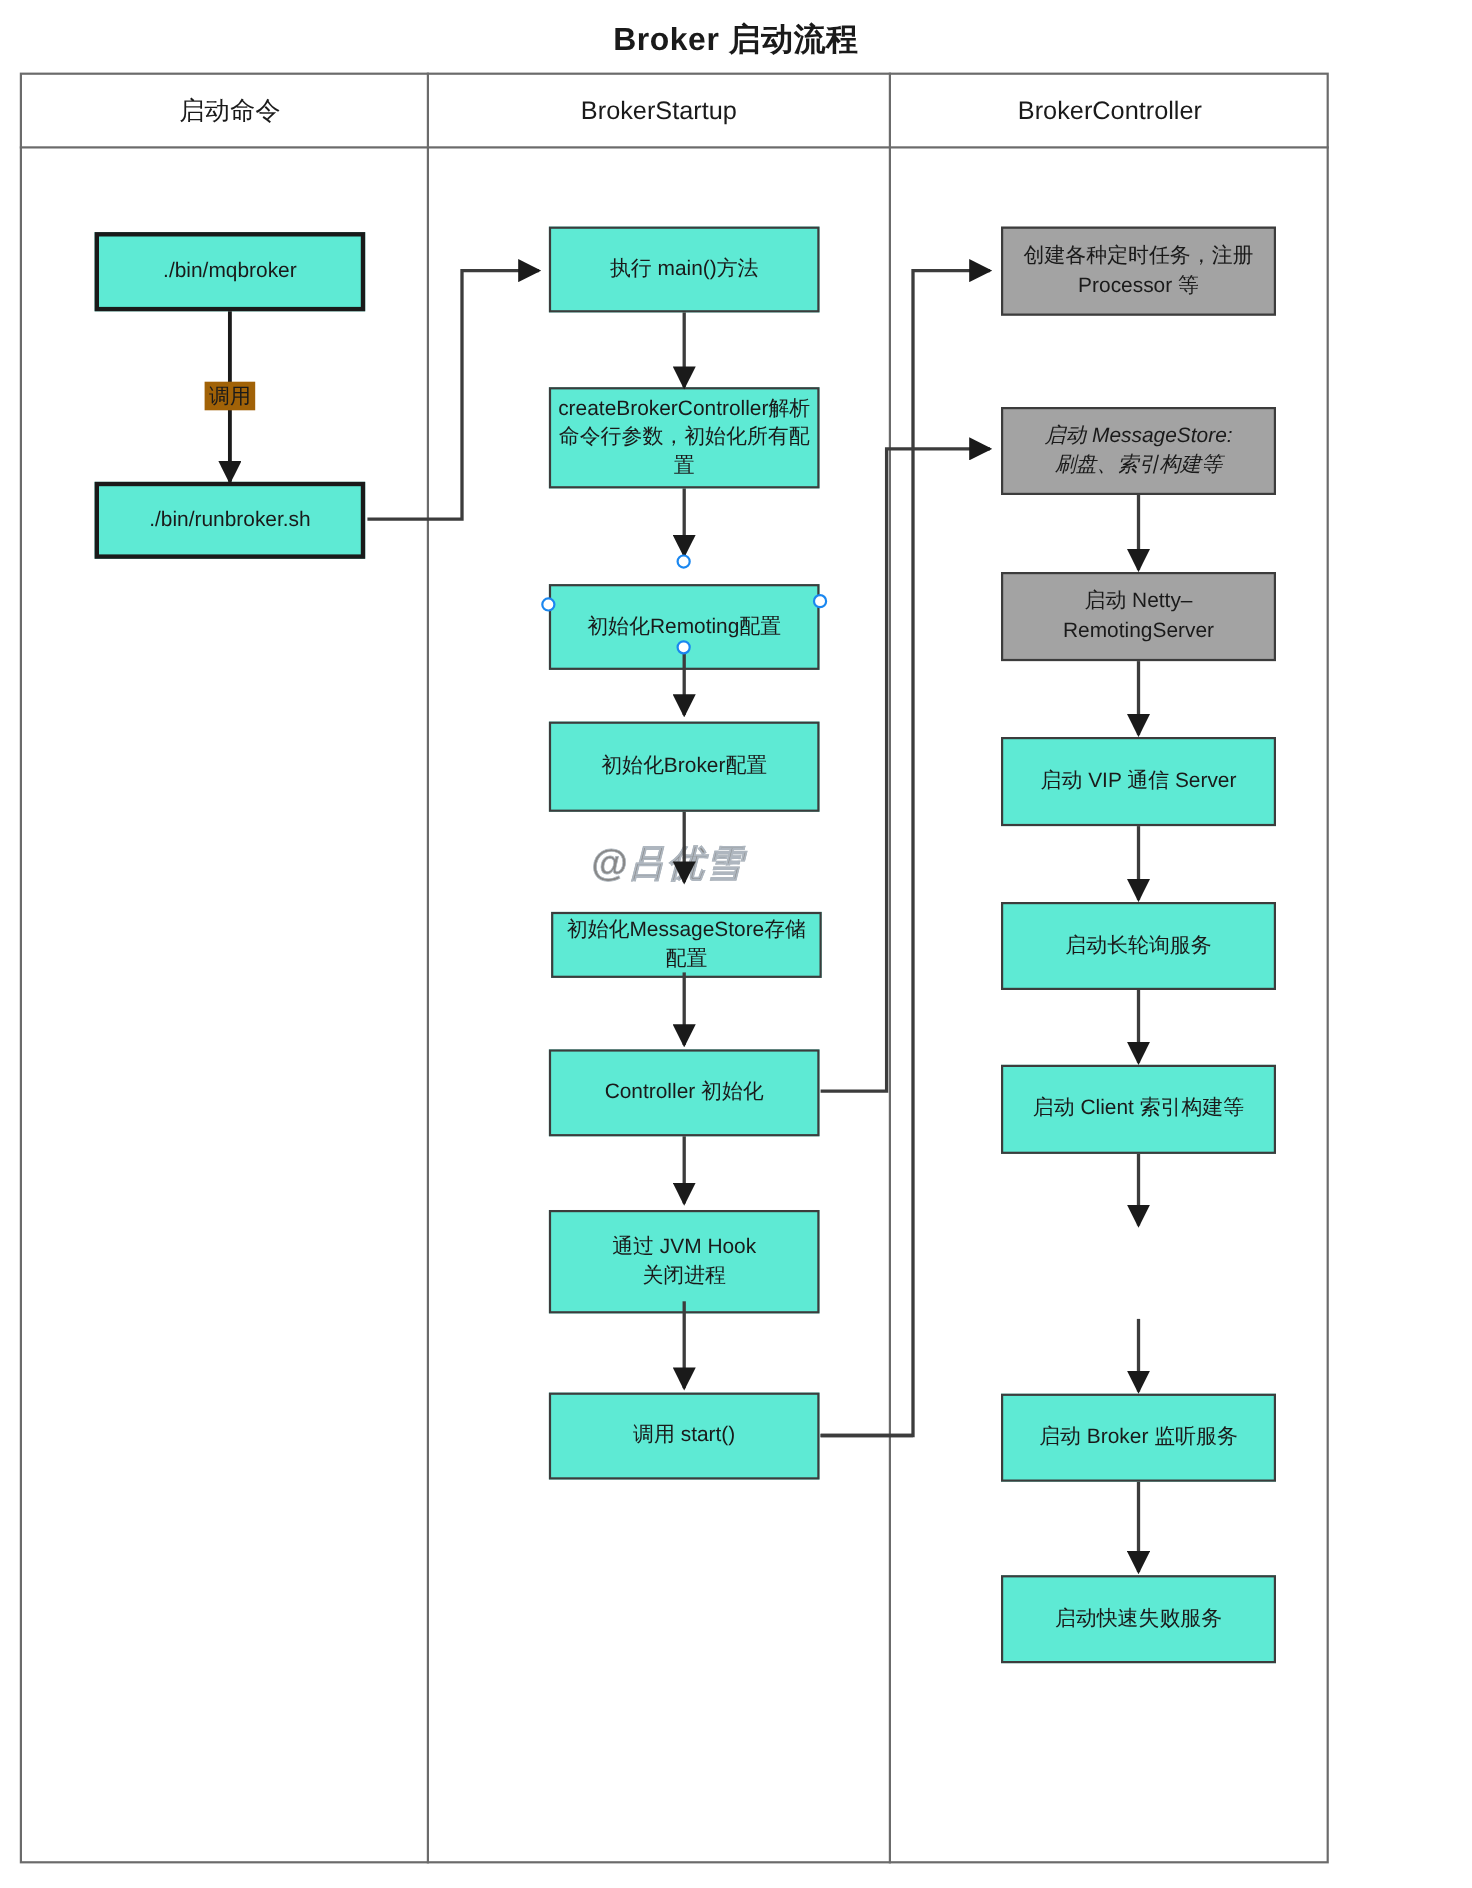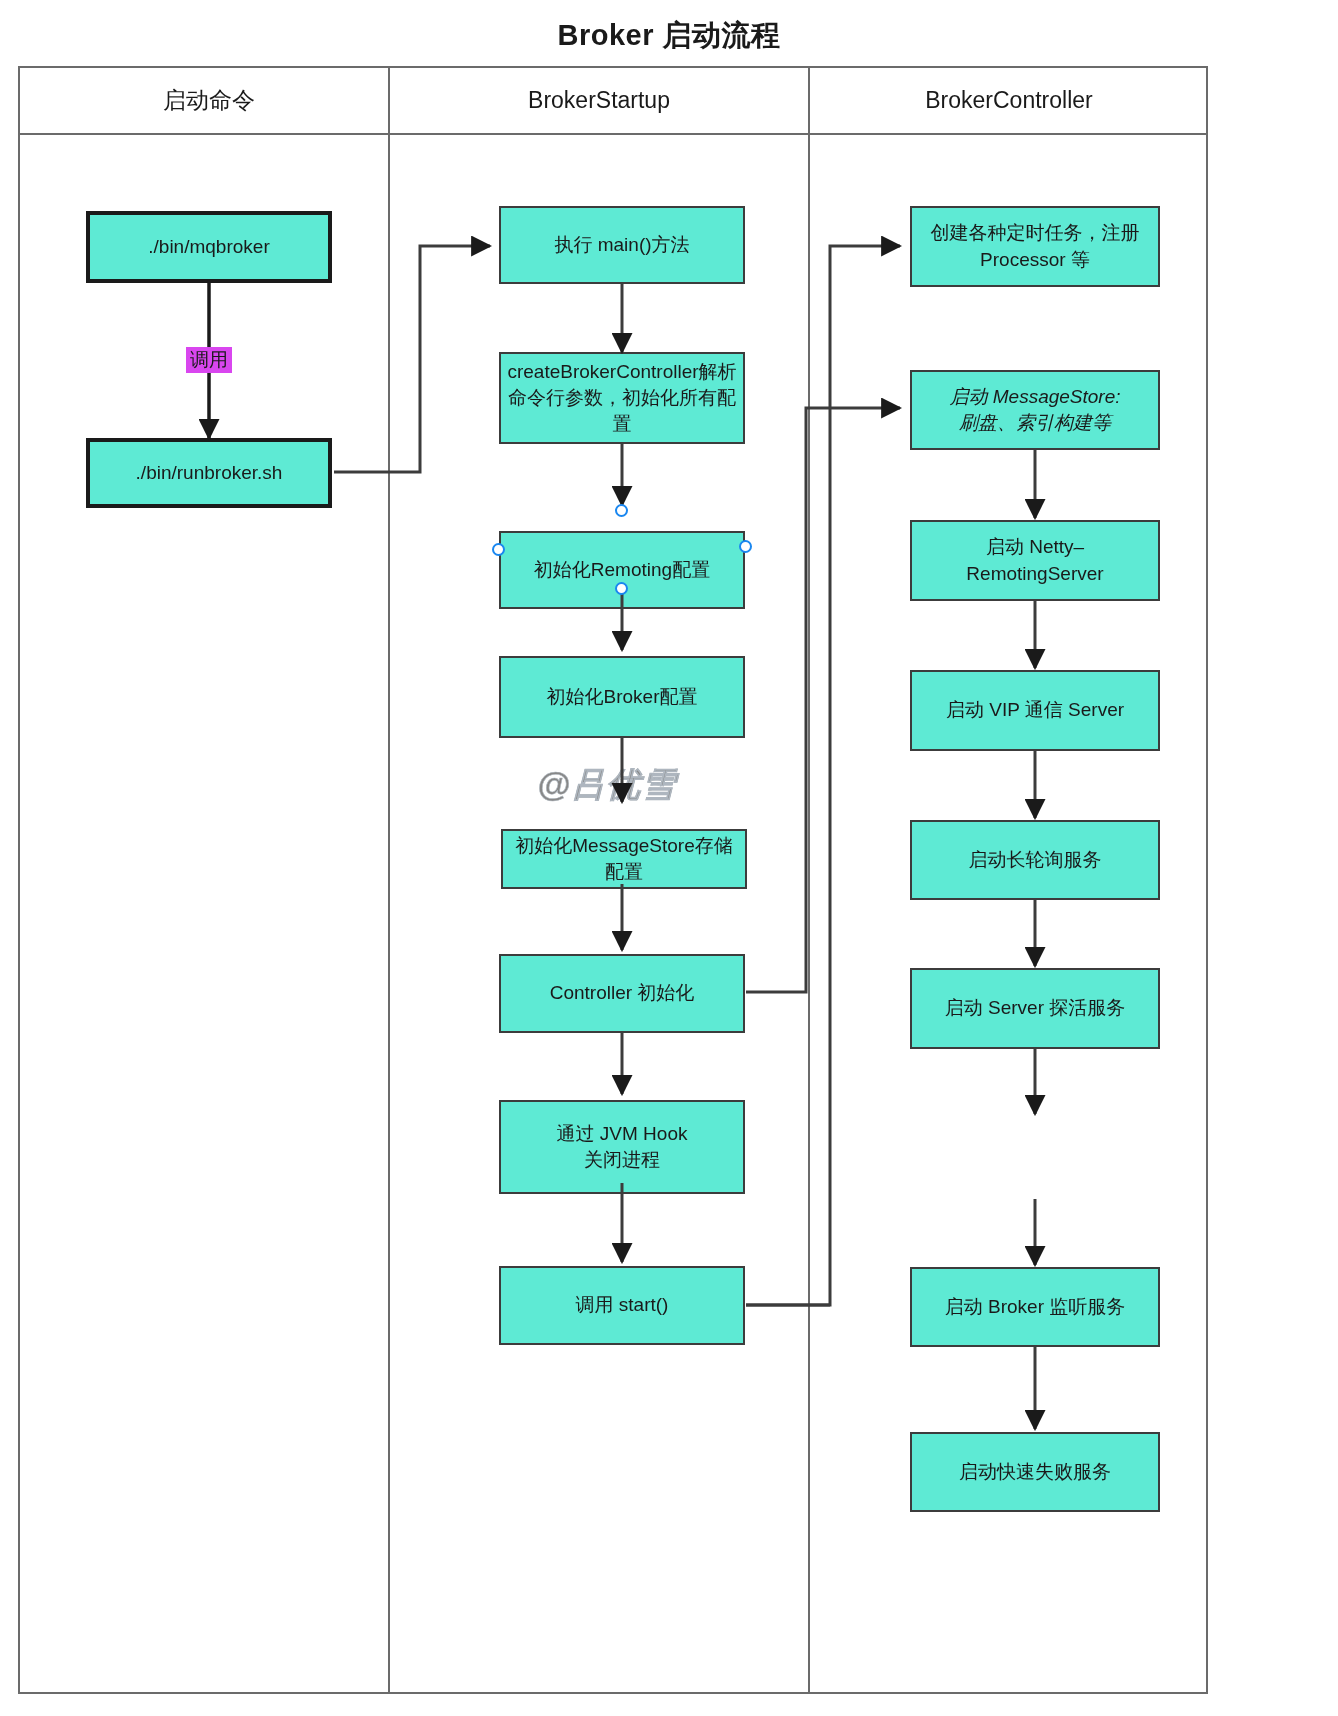--- a/index.html
+++ b/index.html
@@ -68,21 +68,21 @@
     line-height: 1.38;
     color: #1a1a1a;
     padding: 2px 6px;
     white-space: pre-line;
   }
   .node.blue {
     background: #5eead4;
     border: 2.5px solid #3c3c3c;
   }
   .node.pink {
-    background: #5eead4;
+    background: #a3a3a3;
     border: 2.5px solid #3c3c3c;
   }
   .node.heavy {
     border: 4px solid #1a1a1a;
   }
   .node.selected {
     border-color: #3c3c3c;
     margin-top: 20px;
   }
   
@@ -104,21 +104,21 @@
     width: 1338px;
     height: 1716px;
     pointer-events: none;
     z-index: 5;
   }
   
   .edge-label {
     position: absolute;
     font-size: 19px;
     color: #1a1a1a;
-    background: #d946ef;
+    background: #a16207;
     padding: 0 4px;
     z-index: 20;
   }
   
   #watermark {
     position: absolute;
     left: 537px;
     top: 762px;
     font-size: 34px;
     font-weight: 700;
@@ -228,20 +228,20 @@
   <div class="node pink" style="left:910px; top:370px; width:250px; height:80px;font-style:italic;">启动 MessageStore:
 刷盘、索引构建等</div>
 
   <div class="node pink" style="left:910px; top:520px; width:250px; height:81px;">启动 Netty–
 RemotingServer</div>
 
   <div class="node blue" style="left:910px; top:670px; width:250px; height:81px;">启动 VIP 通信 Server</div>
 
   <div class="node blue" style="left:910px; top:820px; width:250px; height:80px;">启动长轮询服务</div>
 
-  <div class="node blue" style="left:910px; top:968px; width:250px; height:81px;">启动 Server 探活服务</div>
+  <div class="node blue" style="left:910px; top:968px; width:250px; height:81px;">启动 Client 索引构建等</div>
 
 
   <div class="node blue" style="left:910px; top:1267px; width:250px; height:80px;">启动 Broker 监听服务</div>
 
   <div class="node blue" style="left:910px; top:1432px; width:250px; height:80px;">启动快速失败服务</div>
 
 </div>
 
 </body></html>

